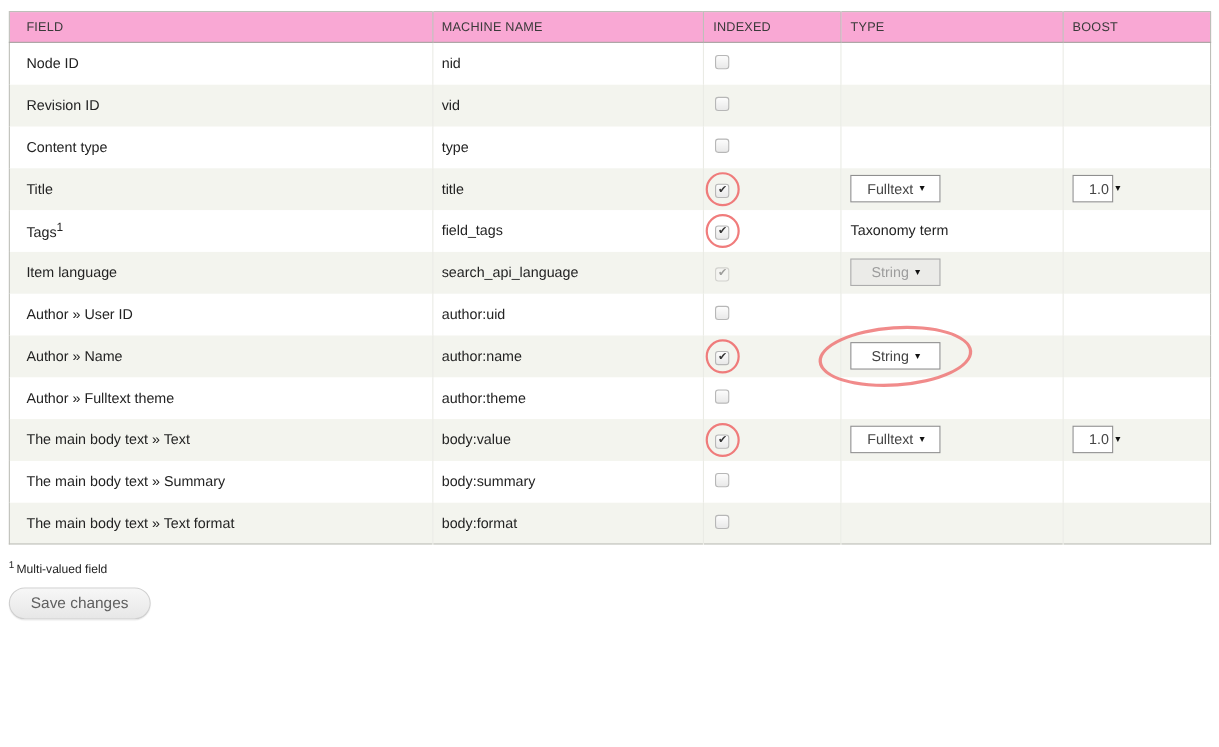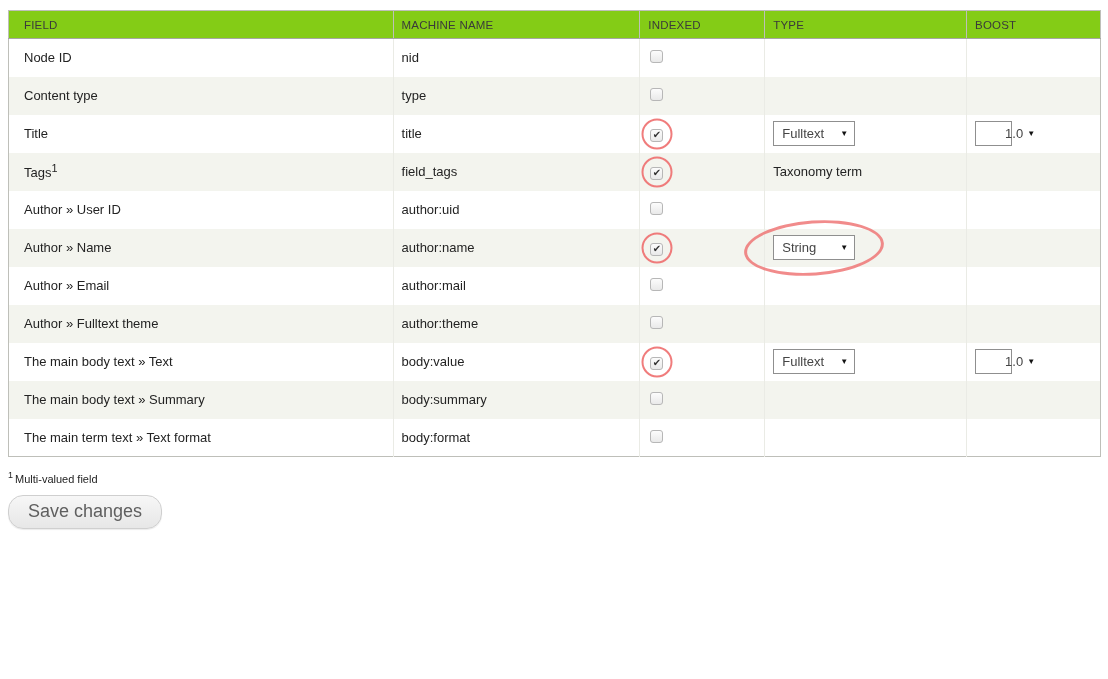--- a/index.html
+++ b/index.html
@@ -17,21 +17,21 @@
     margin: 10px 0 0 8px;
     border: 1px solid #bebfb9;
   }
   col.c-field   { width: 385px; }
   col.c-machine { width: 247px; }
   col.c-indexed { width: 125px; }
   col.c-type    { width: 202px; }
   col.c-boost   { width: 134px; }
 
   thead th {
-    background: #84cc16;
+    background: #f9a8d4;
     height: 28px;
     font-size: 11.5px;
     font-weight: 400;
     color: #3a3a3a;
     text-align: left;
     padding: 0 0 0 8px;
     border-left: 1px solid #bebfb9;
     border-right: 1px solid #bebfb9;
     border-bottom: 1px solid #a6a7a2;
     letter-spacing: .2px;
@@ -72,21 +72,21 @@
     transform: translate(-50%, -50%);
     border: 2px solid rgba(238,110,110,.9);
     border-radius: 50%;
     pointer-events: none;
     z-index: 2;
   }
 
   
   .sel-wrap { position: relative; display: inline-block; vertical-align: middle; }
   .select {
-    display: inline-flex; align-items: center; justify-content: space-between;
+    display: inline-flex; align-items: center; justify-content: center;
     width: 82px; height: 25px;
     border: 1px solid #8f8f8f;
     background: #ffffff;
     padding: 0 6px 0 8px;
     font-size: 13px; color: #454545;
     cursor: default;
   }
   .select.narrow { width: 36px; padding-left: 29px; }
   .select.disabled {
     background: #ebebe8;
@@ -107,21 +107,21 @@
   .footnote {
     margin: 13px 0 0 8px;
     font-size: 11px;
     color: #232323;
   }
   .footnote sup { font-size: 9px; margin-right: 2px; }
 
   .save-btn {
     margin: 10px 0 0 8px;
     font-family: "Liberation Sans", "DejaVu Sans", sans-serif;
-    font-size: 18px;
+    font-size: 14px;
     color: #5f5f5f;
     background: linear-gradient(#f7f7f7, #e7e7e7);
     border: 1px solid #cfcfcf;
     border-radius: 15px;
     padding: 5px 19px 6px 19px;
     box-shadow: 0 1px 1px rgba(0,0,0,.08);
     cursor: pointer;
   }
 </style>
 </head>
@@ -148,20 +148,27 @@
     </thead>
     <tbody>
         <tr>
           <td><span class="field-label">Node ID</span></td>
           <td><span>nid</span></td>
           <td><span class="cb-wrap"><span class="checkbox"></span></span></td>
           <td></td>
           <td></td>
         </tr>
         <tr>
+          <td><span class="field-label">Revision ID</span></td>
+          <td><span>vid</span></td>
+          <td><span class="cb-wrap"><span class="checkbox"></span></span></td>
+          <td></td>
+          <td></td>
+        </tr>
+        <tr>
           <td><span class="field-label">Content type</span></td>
           <td><span>type</span></td>
           <td><span class="cb-wrap"><span class="checkbox"></span></span></td>
           <td></td>
           <td></td>
         </tr>
         <tr>
           <td><span class="field-label">Title</span></td>
           <td><span>title</span></td>
           <td><span class="cb-wrap"><span class="checkbox">✔</span><span class="circle-annot"></span></span></td>
@@ -175,44 +182,47 @@
               </span></span></td>
         </tr>
         <tr>
           <td><span class="field-label">Tags</span><sup>1</sup></td>
           <td><span>field_tags</span></td>
           <td><span class="cb-wrap"><span class="checkbox">✔</span><span class="circle-annot"></span></span></td>
           <td><span>Taxonomy term</span></td>
           <td></td>
         </tr>
         <tr>
+          <td><span class="field-label">Item language</span></td>
+          <td><span>search_api_language</span></td>
+          <td><span class="cb-wrap"><span class="checkbox disabled">✔</span></span></td>
+          <td><span class="sel-wrap"><span class="select disabled">
+                <span>String</span>
+                <span class="sel-arrow">▼</span>
+              </span></span></td>
+          <td></td>
+        </tr>
+        <tr>
           <td><span class="field-label">Author » User ID</span></td>
           <td><span>author:uid</span></td>
           <td><span class="cb-wrap"><span class="checkbox"></span></span></td>
           <td></td>
           <td></td>
         </tr>
         <tr>
           <td><span class="field-label">Author » Name</span></td>
           <td><span>author:name</span></td>
           <td><span class="cb-wrap"><span class="checkbox">✔</span><span class="circle-annot"></span></span></td>
           <td><span class="sel-wrap"><span class="select">
                 <span>String</span>
                 <span class="sel-arrow">▼</span>
               </span><span class="ellipse-annot"></span></span></td>
           <td></td>
         </tr>
         <tr>
-          <td><span class="field-label">Author » Email</span></td>
-          <td><span>author:mail</span></td>
-          <td><span class="cb-wrap"><span class="checkbox"></span></span></td>
-          <td></td>
-          <td></td>
-        </tr>
-        <tr>
           <td><span class="field-label">Author » Fulltext theme</span></td>
           <td><span>author:theme</span></td>
           <td><span class="cb-wrap"><span class="checkbox"></span></span></td>
           <td></td>
           <td></td>
         </tr>
         <tr>
           <td><span class="field-label">The main body text » Text</span></td>
           <td><span>body:value</span></td>
           <td><span class="cb-wrap"><span class="checkbox">✔</span><span class="circle-annot"></span></span></td>
@@ -226,21 +236,21 @@
               </span></span></td>
         </tr>
         <tr>
           <td><span class="field-label">The main body text » Summary</span></td>
           <td><span>body:summary</span></td>
           <td><span class="cb-wrap"><span class="checkbox"></span></span></td>
           <td></td>
           <td></td>
         </tr>
         <tr>
-          <td><span class="field-label">The main term text » Text format</span></td>
+          <td><span class="field-label">The main body text » Text format</span></td>
           <td><span>body:format</span></td>
           <td><span class="cb-wrap"><span class="checkbox"></span></span></td>
           <td></td>
           <td></td>
         </tr>
       </tbody>
   </table>
 
   <div class="footnote"><sup>1</sup><span>Multi-valued field</span></div>
 

